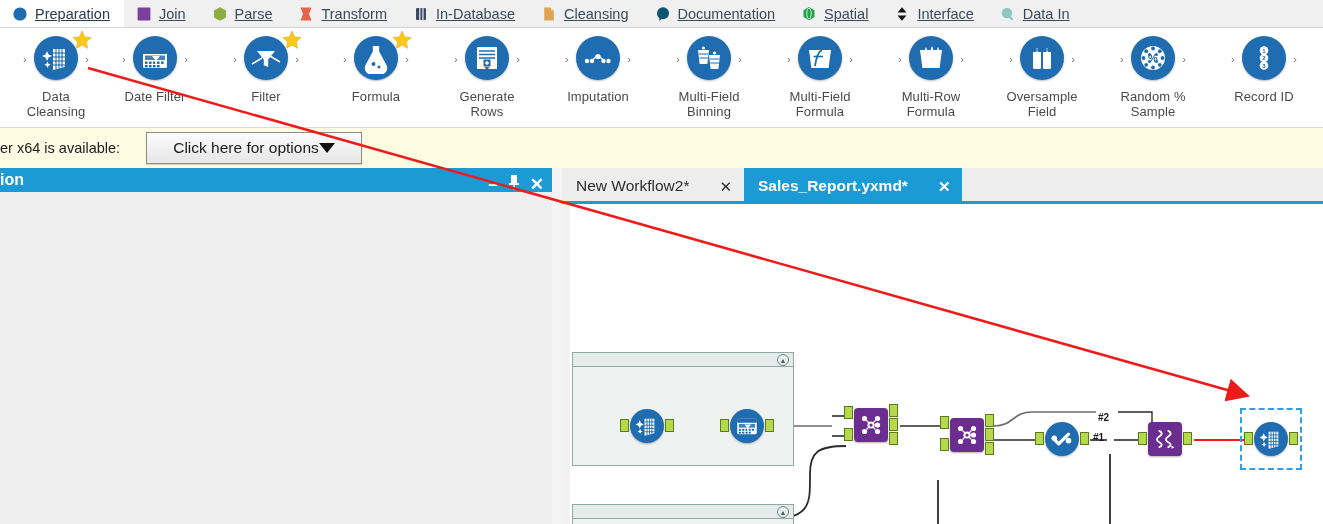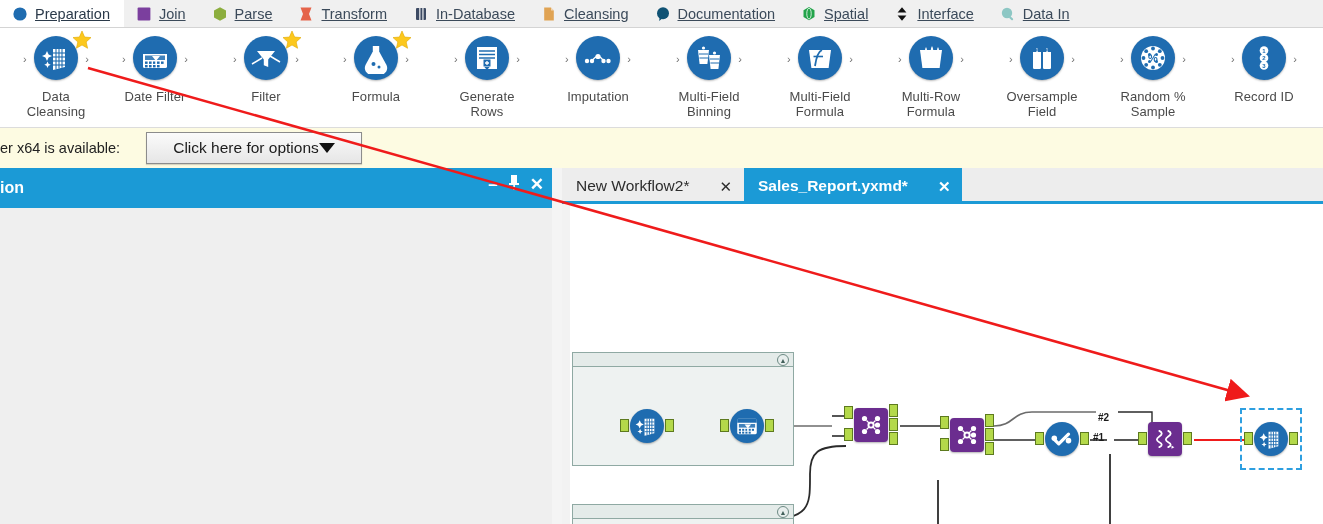--- a/index.html
+++ b/index.html
@@ -75,21 +75,21 @@
     border: 1px solid #8c8c8c;
     display: flex; align-items: center; justify-content: center; 
     font-size: 15.5px; color: #1b1b1b; cursor: default;
     box-shadow: 0 1px 1px rgba(0,0,0,.15);
   }
   .caret-dn { width: 0; height: 0; border-left: 8px solid transparent; border-right: 8px solid transparent; border-top: 10px solid #111; }
 
   
   .lpanel { position: absolute; left: 0; top: 168px; width: 552px; height: 356px; background: #efefef; }
   .lpanel-title {
-    position: absolute; left: 0; top: 0; width: 552px; height: 40px;
+    position: absolute; left: 0; top: 0; width: 552px; height: 24px;
     background: #1b9ad6; color: #fff;
     font-size: 16px; font-weight: bold;
     display: flex; align-items: center; padding-left: 0px;
   }
   .lpanel-title span.t { padding-left: 0; }
   .lp-btns { position: absolute; right: 8px; top: 7px; display: flex; align-items: center; gap: 10px; }
   .lp-btn { color: #fff; font-size: 17px; line-height: 1; cursor: default; }
 
   .lp-body { position: absolute; left: 0; top: 36px; width: 552px; height: 320px; background: #efefef; }
   .lp-card { position: absolute; left: -12px; top: 24px; width: 512px; height: 296px; background: #fff; border: 1px solid #a9a9a9; }

